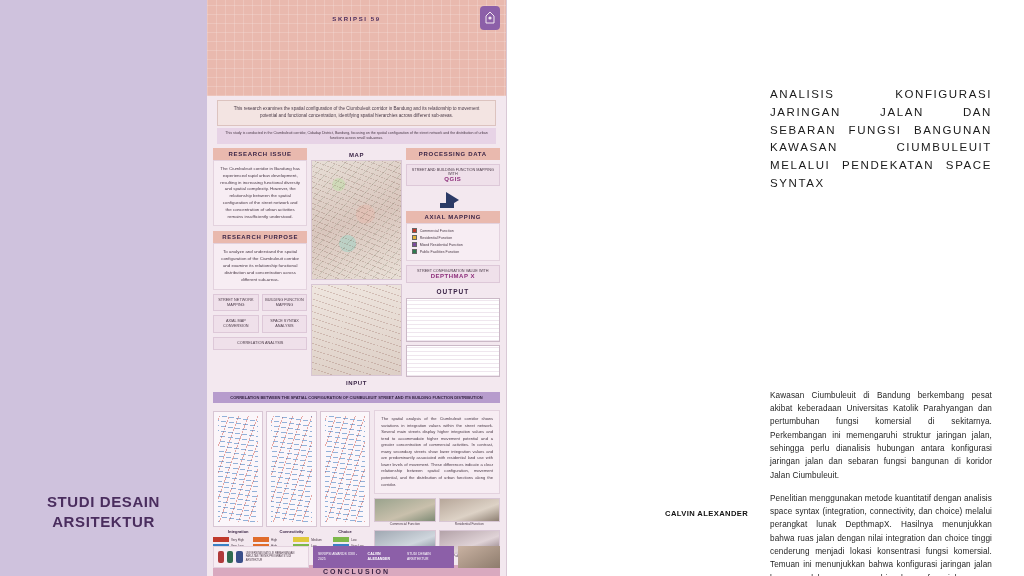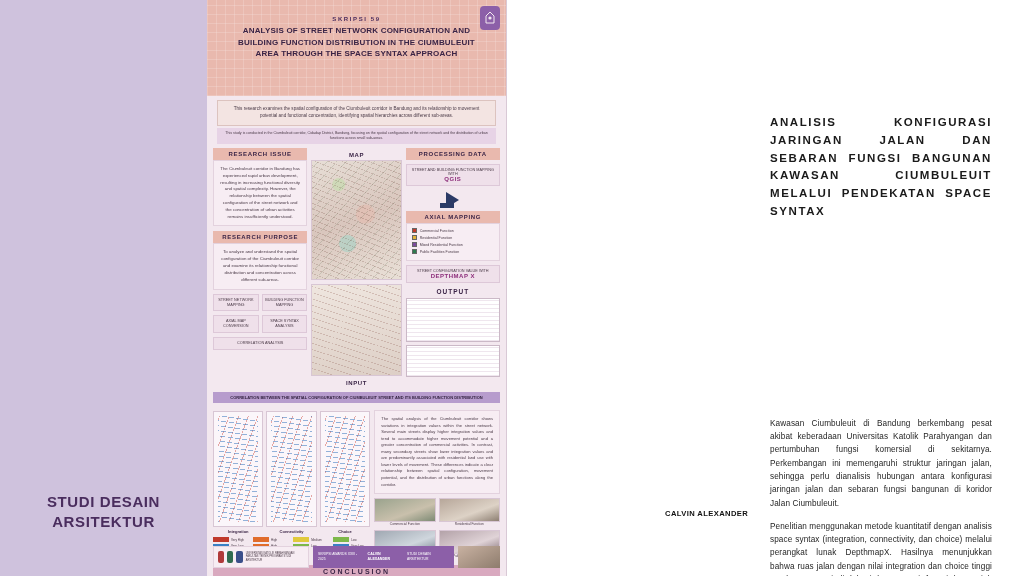--- a/index.html
+++ b/index.html
@@ -228,24 +228,23 @@
   }
   .fp-left { font-size: 3.4px; line-height: 1.35; }
   .fp-right { font-size: 3.6px; line-height: 1.35; font-weight: bold; }
   .footer-img { flex: 0 0 42px; background: linear-gradient(150deg,#c9b2a2,#8e7c6d); }
 
   
   .right-col {
     position: absolute; left: 770px; top: 86px; width: 222px;
   }
   .right-title {
-    font-size: 11.5px; font-weight: bold; color: #1a1a1a;
+    font-size: 11.5px; font-weight: normal; color: #1a1a1a;
     letter-spacing: 1.6px; line-height: 1.55; text-align: justify;
     text-transform: uppercase;
-    margin-top: 28px;
   }
   .right-body { margin-top: 196px; }
   .right-para {
     font-size: 8.2px; line-height: 1.62; color: #1f1f1f; text-align: justify;
     letter-spacing: .1px;
   }
   .right-para + .right-para { margin-top: 10px; }
   .author-name {
     position: absolute; left: 665px; top: 509px;
     font-size: 7.6px; font-weight: bold; color: #111; letter-spacing: .4px;
@@ -261,21 +260,20 @@
 <div class="poster">
 
   <div class="poster-header">
     <div class="logo-badge">
       <svg width="12" height="14" viewBox="0 0 12 14">
           <path d="M6 1 L10 5 L10 12 L2 12 L2 5 Z" fill="none" stroke="#f3e8ef" stroke-width="1"></path>
           <circle cx="6" cy="7" r="1.6" fill="#f3e8ef"></circle>
         </svg>
     </div>
     <div class="skripsi-tag">SKRIPSI 59</div>
-    <div class="poster-title">ANALYSIS OF STREET NETWORK CONFIGURATION AND BUILDING FUNCTION DISTRIBUTION IN THE CIUMBULEUIT AREA THROUGH THE SPACE SYNTAX APPROACH</div>
   </div>
 
   <div class="abstract-box">This research examines the spatial configuration of the Ciumbuleuit corridor in Bandung and its relationship to movement potential and functional concentration, identifying spatial hierarchies across different sub-areas.</div>
   <div class="abstract-note">This study is conducted in the Ciumbuleuit corridor, Cidadap District, Bandung, focusing on the spatial configuration of the street network and the distribution of urban functions across small sub-areas.</div>
 
   <div class="cols">
 
     <div class="col-a">
       <div class="sec-head">RESEARCH ISSUE</div>
       <div class="sec-body">The Ciumbuleuit corridor in Bandung has experienced rapid urban development, resulting in increasing functional diversity and spatial complexity. However, the relationship between the spatial configuration of the street network and the concentration of urban activities remains insufficiently understood.</div>

